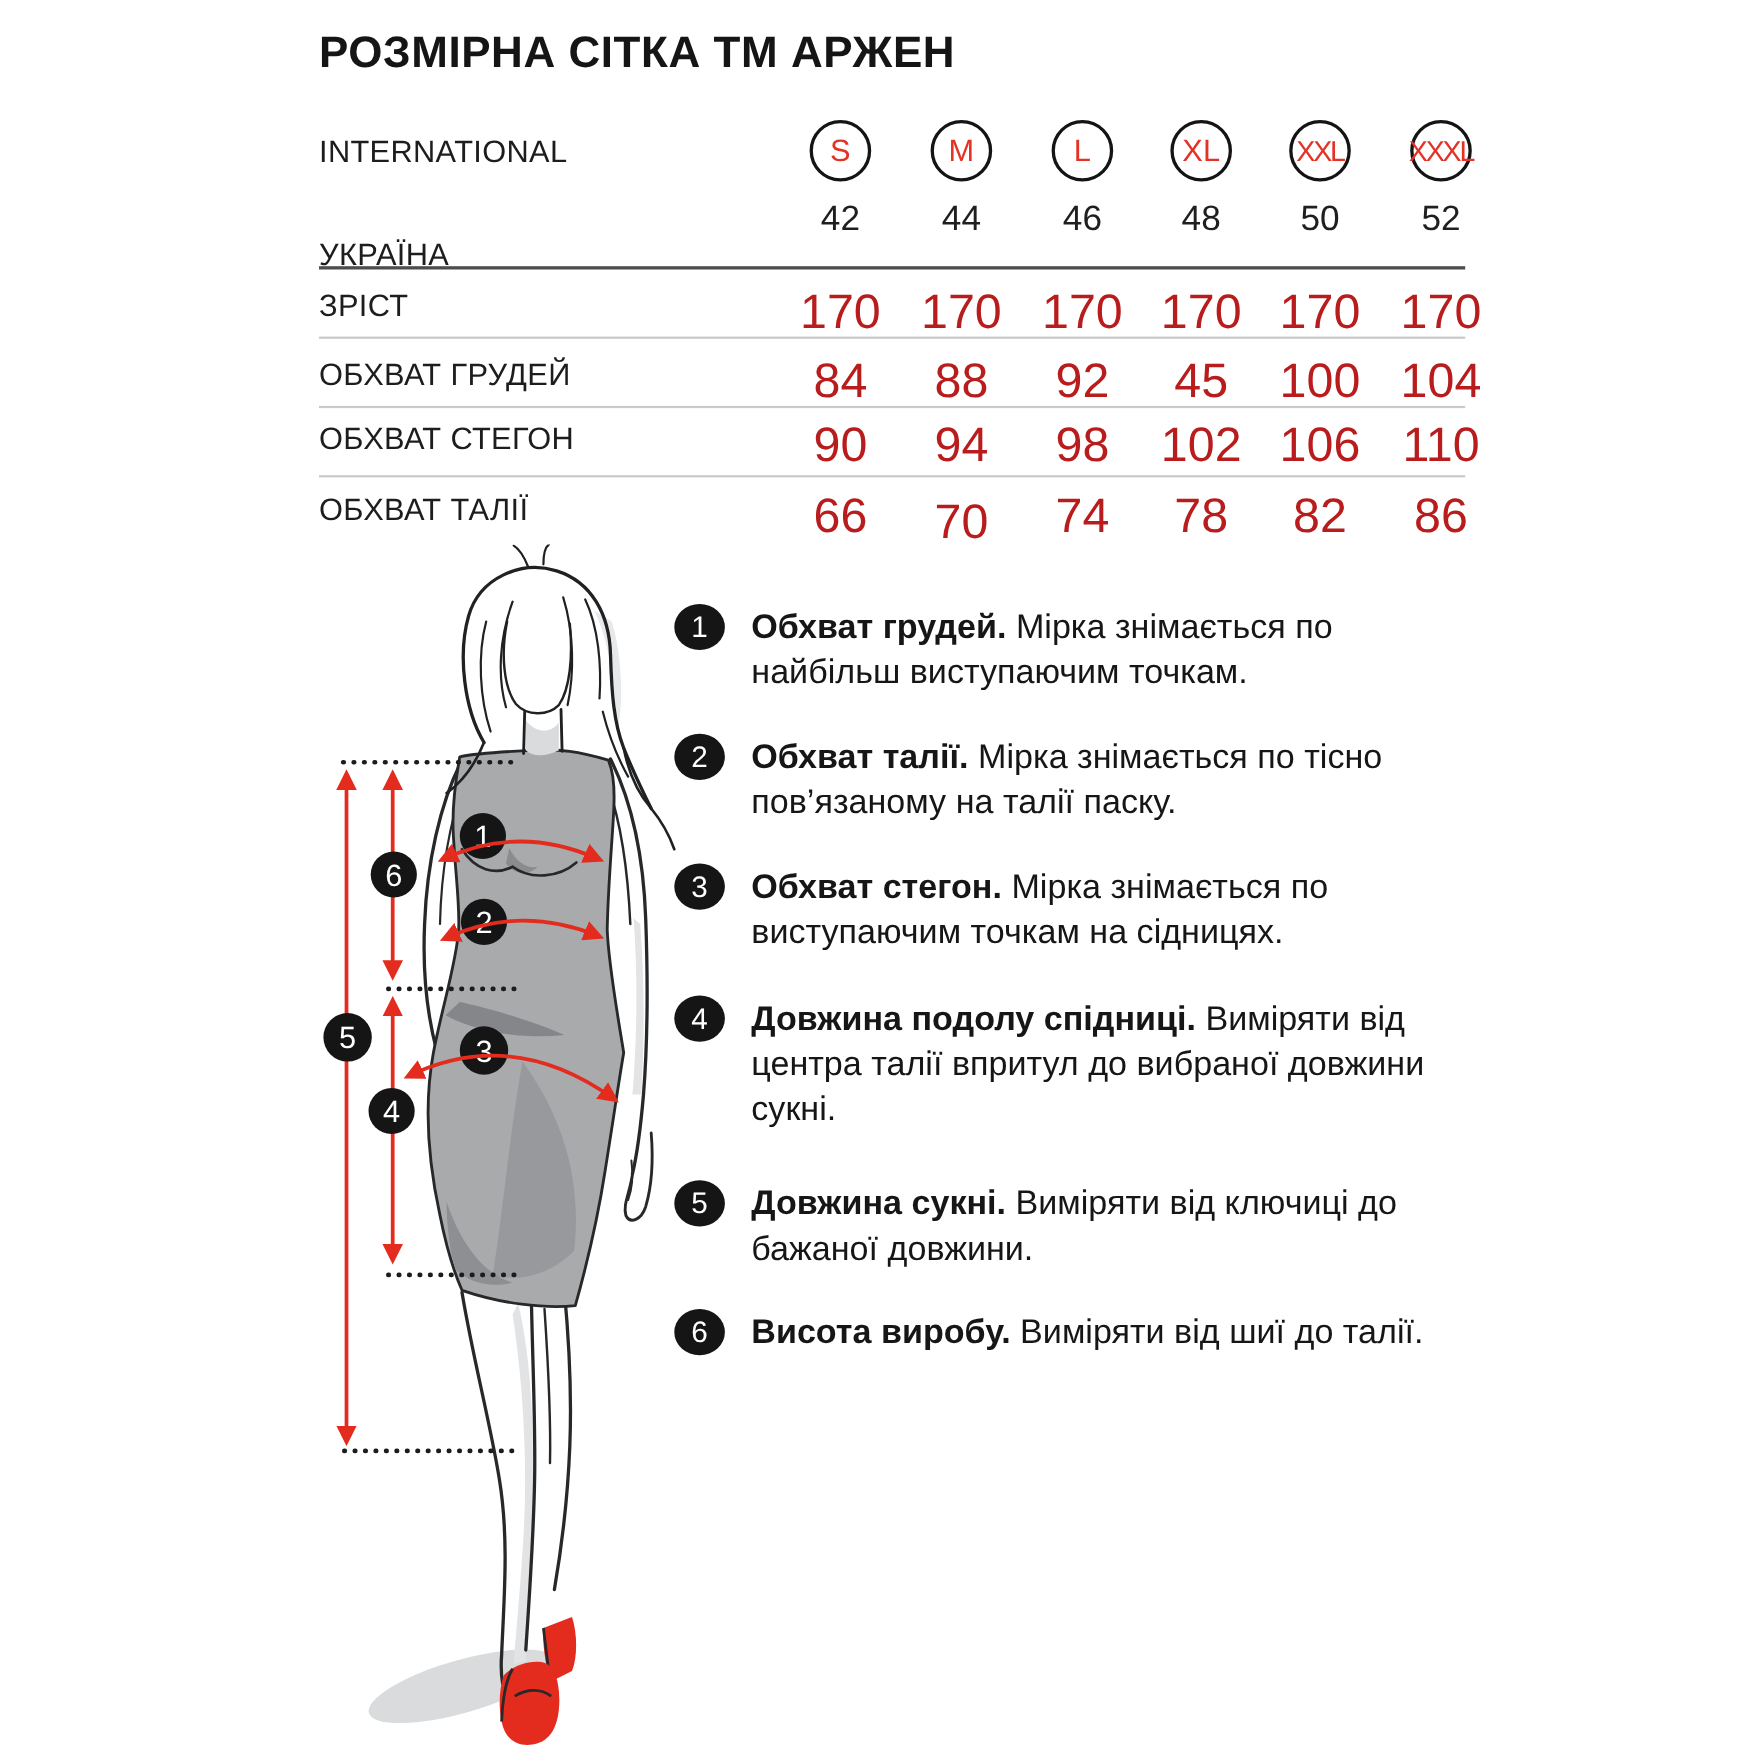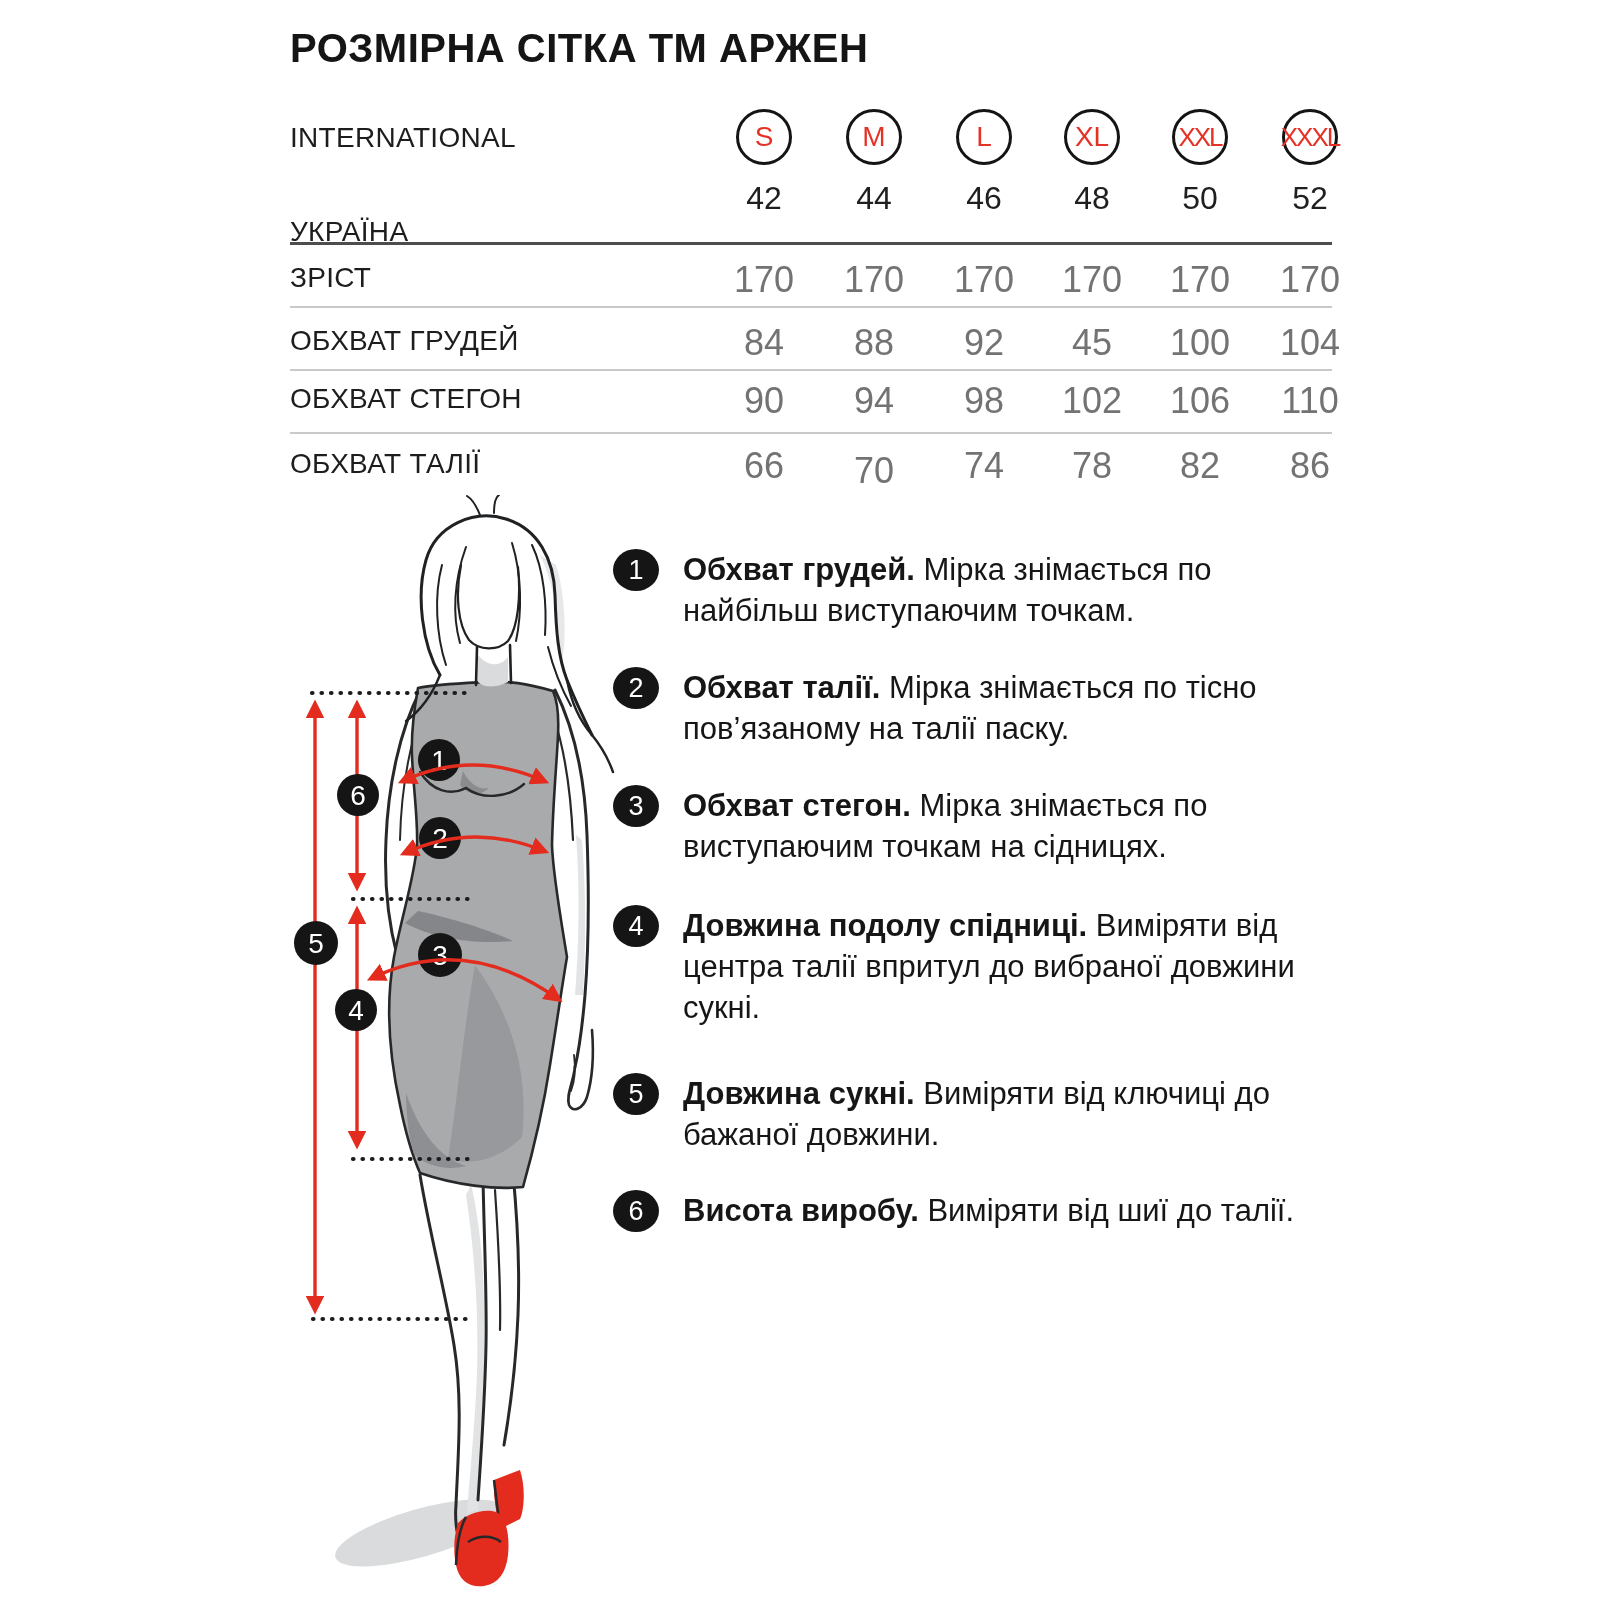--- a/index.html
+++ b/index.html
@@ -17,21 +17,21 @@
   
   .row-label{left:290px;font-size:28px;color:#1d1d1d;letter-spacing:.3px;white-space:nowrap;}
   .col{transform:translateX(-50%);text-align:center;white-space:nowrap;}
   .size-circle{
     width:56px;height:56px;border:3px solid #141414;border-radius:50%;
     display:flex;align-items:center;justify-content:center;
     color:#e53227;font-size:28px;box-sizing:border-box;
   }
   .size-circle.wide{letter-spacing:-2px;font-size:26px;overflow:visible;}
   .ukr-val{font-size:32px;color:#1f1f1f;}
-  .meas-val{font-size:36px;color:#737373;}
+  .meas-val{font-size:44px;color:#b91c1c;}
   .hline{left:290px;width:1042px;background:#c9c9c9;height:2px;}
   .hline.thick{background:#4d4d4d;height:3px;}
 
   
   .instr-badge{
     width:46px;height:42px;border-radius:50%;background:#151515;color:#ffffff;
     display:flex;align-items:center;justify-content:center;font-size:27px;
     transform:translate(-50%,-50%);left:636px;
   }
   .instr-text{

